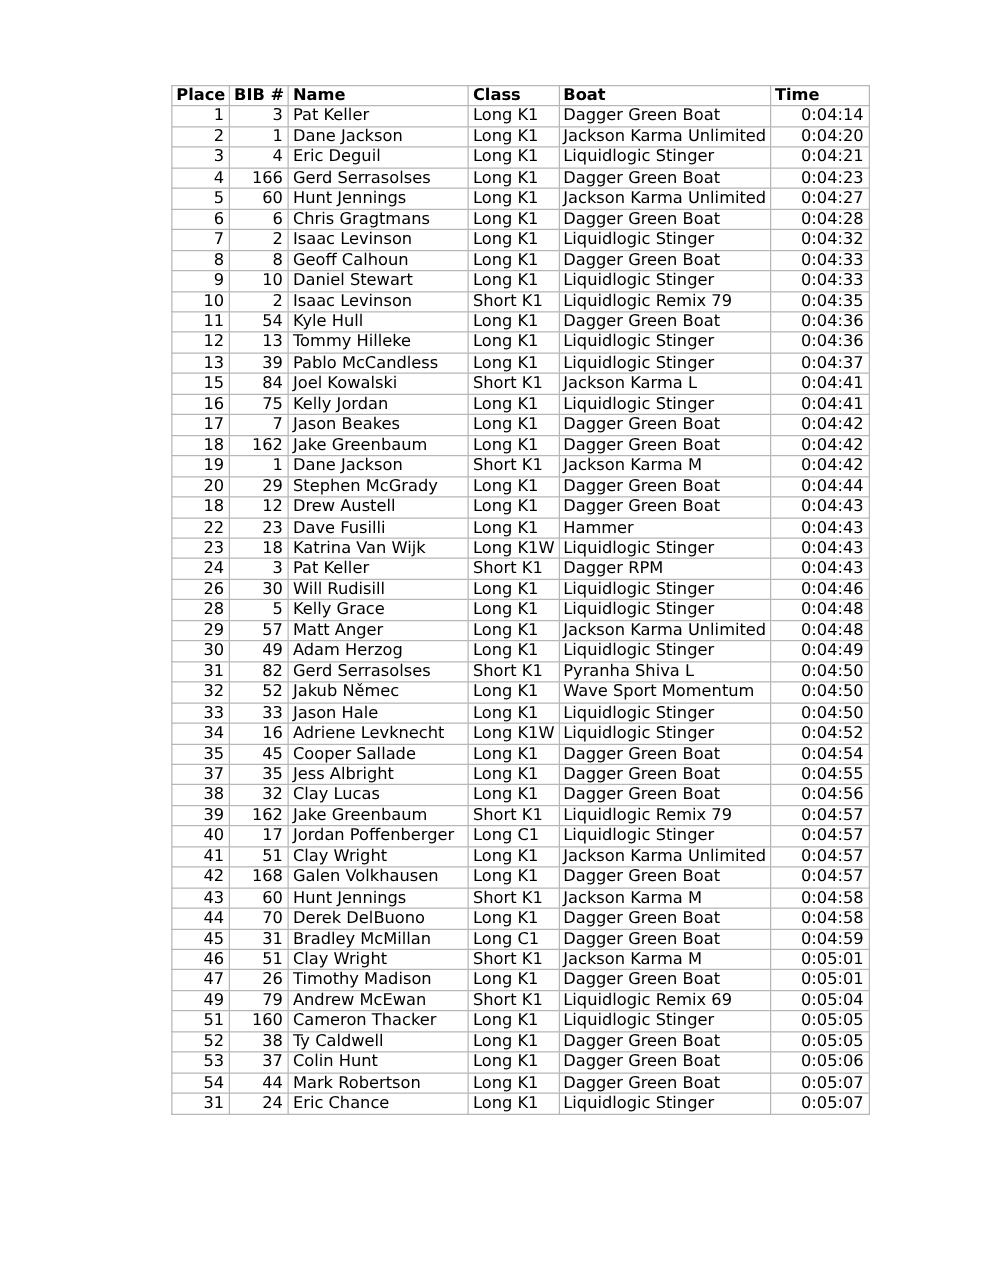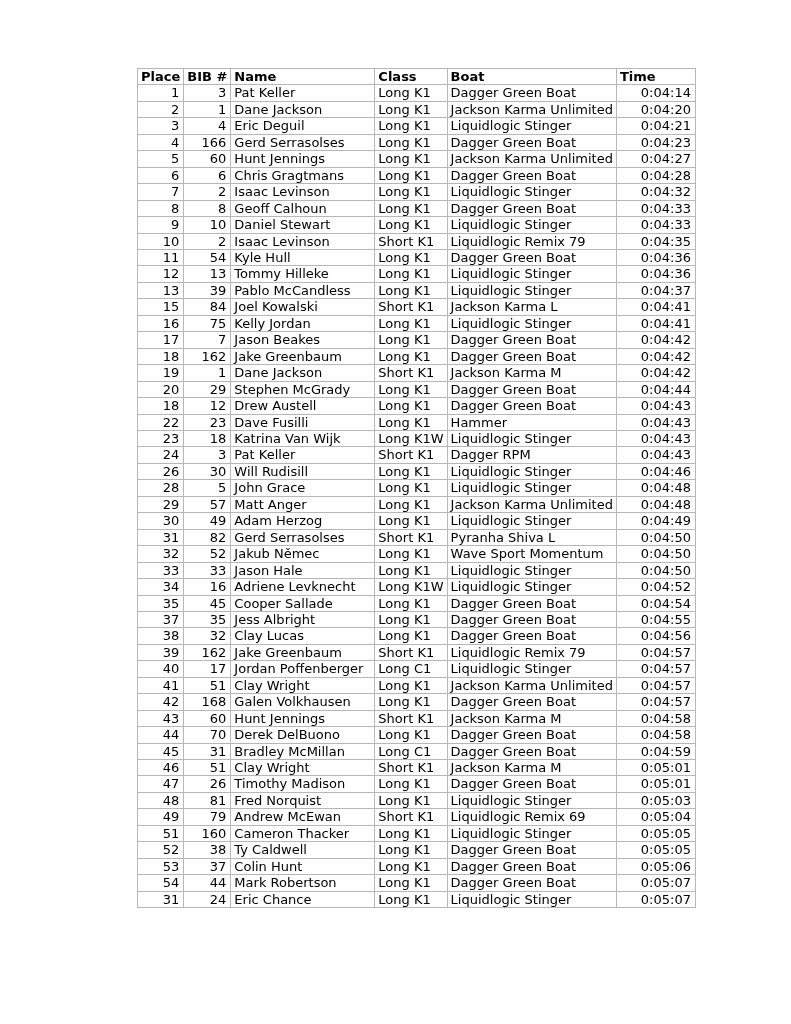--- a/index.html
+++ b/index.html
@@ -283,21 +283,21 @@
           <td class="txt">Will Rudisill</td>
           <td class="txt">Long K1</td>
           <td class="txt">Liquidlogic Stinger</td>
           <td class="num">0:04:46</td>
         </tr>
 
 
         <tr>
           <td class="num">28</td>
           <td class="num">5</td>
-          <td class="txt">John Grace</td>
+          <td class="txt">Kelly Grace</td>
           <td class="txt">Long K1</td>
           <td class="txt">Liquidlogic Stinger</td>
           <td class="num">0:04:48</td>
         </tr>
 
         <tr>
           <td class="num">29</td>
           <td class="num">57</td>
           <td class="txt">Matt Anger</td>
           <td class="txt">Long K1</td>
@@ -452,28 +452,20 @@
 
         <tr>
           <td class="num">47</td>
           <td class="num">26</td>
           <td class="txt">Timothy Madison</td>
           <td class="txt">Long K1</td>
           <td class="txt">Dagger Green Boat</td>
           <td class="num">0:05:01</td>
         </tr>
 
-        <tr>
-          <td class="num">48</td>
-          <td class="num">81</td>
-          <td class="txt">Fred Norquist</td>
-          <td class="txt">Long K1</td>
-          <td class="txt">Liquidlogic Stinger</td>
-          <td class="num">0:05:03</td>
-        </tr>
 
         <tr>
           <td class="num">49</td>
           <td class="num">79</td>
           <td class="txt">Andrew McEwan</td>
           <td class="txt">Short K1</td>
           <td class="txt">Liquidlogic Remix 69</td>
           <td class="num">0:05:04</td>
         </tr>
 

